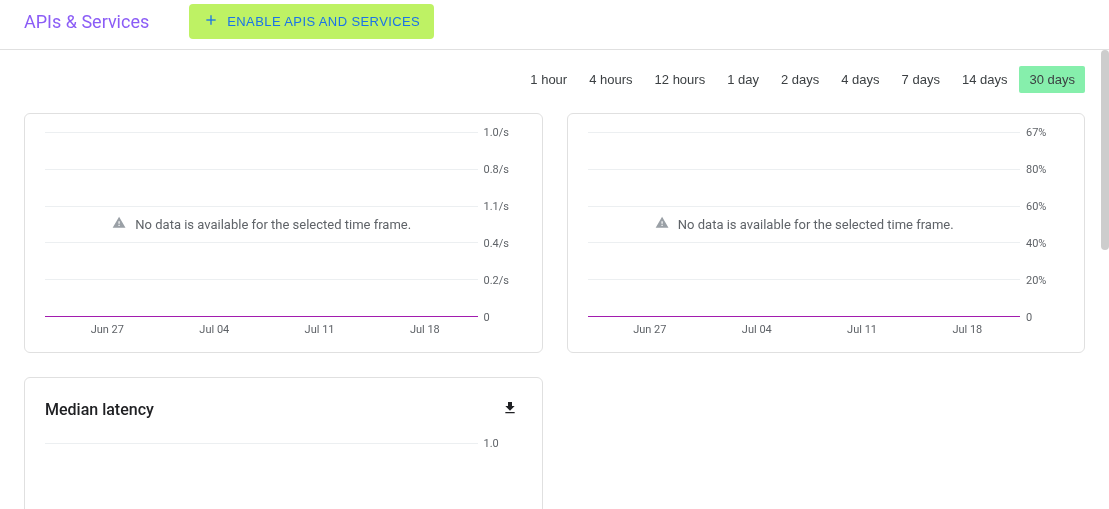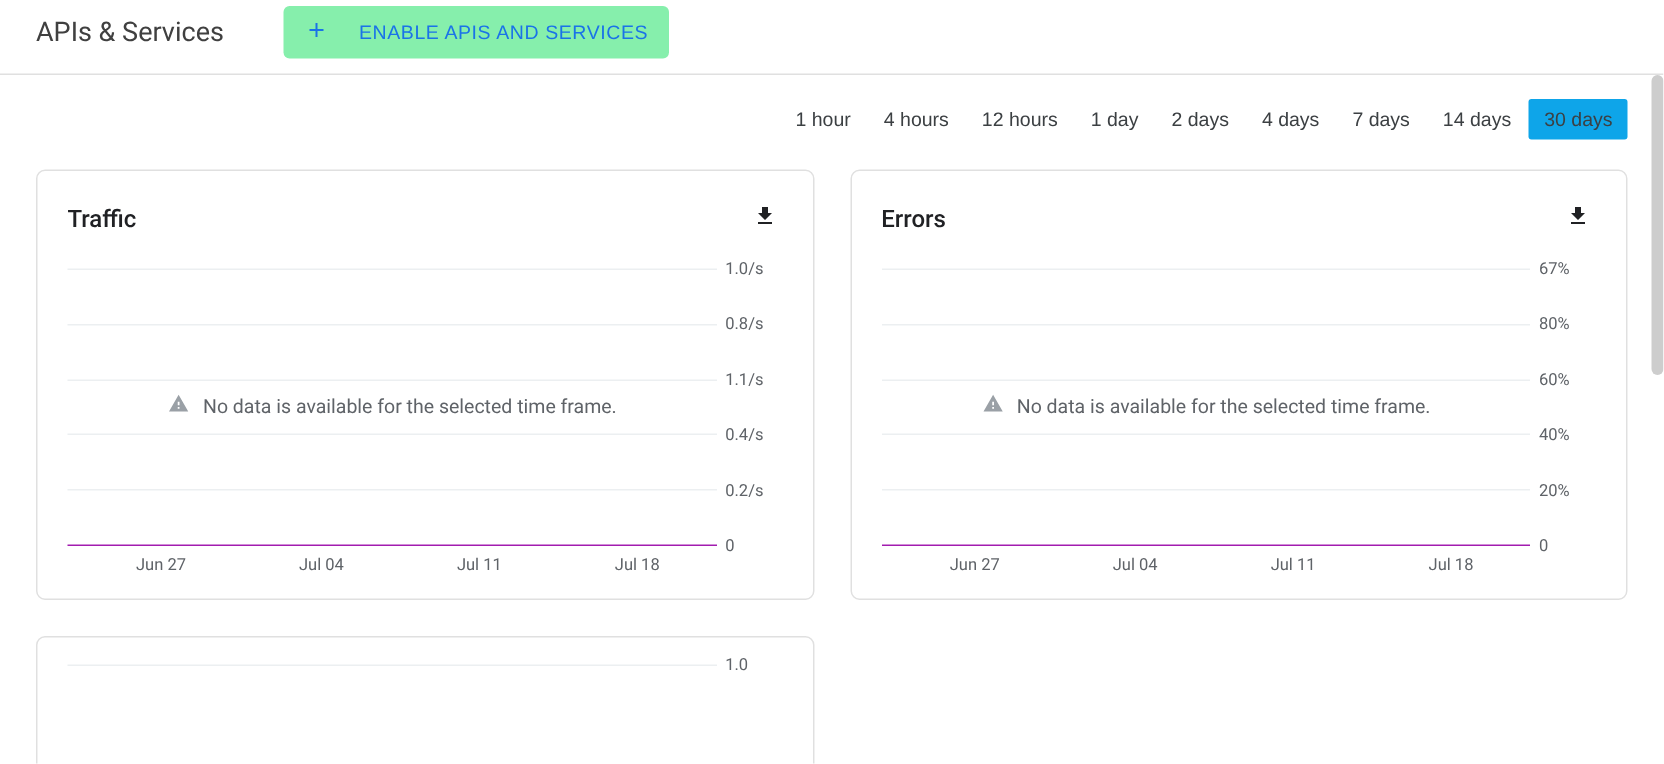--- a/index.html
+++ b/index.html
@@ -20,27 +20,27 @@
     .header {
       display: flex;
       align-items: center;
       padding: 4px 24px 10px 24px;
       border-bottom: 1px solid #e0e0e0;
       gap: 40px;
     }
     .page-title {
       font-size: 18px;
       font-weight: 400;
-      color: #404040;
+      color: #8b5cf6;
     }
     .enable-btn {
       display: inline-flex;
       align-items: center;
-      gap: 20px;
-      background: #86efac;
+      gap: 8px;
+      background: #bef264;
       border: none;
       padding: 8px 14px;
       border-radius: 4px;
       color: #1a73e8;
       font-size: 13px;
       font-weight: 500;
       letter-spacing: 0.4px;
       cursor: pointer;
       text-transform: uppercase;
     }
@@ -62,21 +62,21 @@
       background: transparent;
       border: none;
       padding: 6px 10px;
       font-size: 13px;
       color: #3c4043;
       cursor: pointer;
       border-radius: 2px;
       text-align: center;
     }
     .time-btn.active {
-      background: #0ea5e9;
+      background: #86efac;
     }
     .charts-grid {
       display: grid;
       grid-template-columns: 1fr 1fr;
       gap: 24px;
     }
     .chart-card {
       border: 1px solid #e0e0e0;
       border-radius: 6px;
       padding: 18px 20px 16px 20px;
@@ -194,30 +194,20 @@
     <button class="time-btn">2 days</button>
     <button class="time-btn">4 days</button>
     <button class="time-btn">7 days</button>
     <button class="time-btn">14 days</button>
     <button class="time-btn active">30 days</button>
   </div>
 
   <div class="charts-grid">
 
     <div class="chart-card">
-      <div class="chart-header">
-        <div class="chart-title">Traffic</div>
-        <button class="download-btn">
-          <span>
-            <svg viewBox="0 0 24 24">
-                <path d="M5 20h14v-2H5v2zM19 9h-4V3H9v6H5l7 7 7-7z"></path>
-              </svg>
-          </span>
-        </button>
-      </div>
       <div class="chart-body">
         <div class="chart-plot">
           <div class="gridline" style="top:0%"></div>
           <div class="gridline" style="top:20%"></div>
           <div class="gridline" style="top:40%"></div>
           <div class="gridline" style="top:60%"></div>
           <div class="gridline" style="top:80%"></div>
           <div class="nodata">
             <span>
               <svg viewBox="0 0 24 24">
@@ -238,30 +228,20 @@
       </div>
       <div class="x-axis">
         <span>Jun 27</span>
         <span>Jul 04</span>
         <span>Jul 11</span>
         <span>Jul 18</span>
       </div>
     </div>
 
     <div class="chart-card">
-      <div class="chart-header">
-        <div class="chart-title">Errors</div>
-        <button class="download-btn">
-          <span>
-            <svg viewBox="0 0 24 24">
-                <path d="M5 20h14v-2H5v2zM19 9h-4V3H9v6H5l7 7 7-7z"></path>
-              </svg>
-          </span>
-        </button>
-      </div>
       <div class="chart-body">
         <div class="chart-plot">
           <div class="gridline" style="top:0%"></div>
           <div class="gridline" style="top:20%"></div>
           <div class="gridline" style="top:40%"></div>
           <div class="gridline" style="top:60%"></div>
           <div class="gridline" style="top:80%"></div>
           <div class="nodata">
             <span>
               <svg viewBox="0 0 24 24">
@@ -282,20 +262,30 @@
       </div>
       <div class="x-axis">
         <span>Jun 27</span>
         <span>Jul 04</span>
         <span>Jul 11</span>
         <span>Jul 18</span>
       </div>
     </div>
 
     <div class="chart-card" style="overflow:hidden;">
+      <div class="chart-header">
+        <div class="chart-title">Median latency</div>
+        <button class="download-btn">
+          <span>
+            <svg viewBox="0 0 24 24">
+                <path d="M5 20h14v-2H5v2zM19 9h-4V3H9v6H5l7 7 7-7z"></path>
+              </svg>
+          </span>
+        </button>
+      </div>
       <div class="chart-body" style="height:60px">
         <div class="chart-plot" style="border-bottom:none">
           <div class="gridline" style="top:0%"></div>
 
         </div>
         <div class="y-axis">
           <div class="y-tick" style="top:0%">1.0</div>
 
         </div>
       </div>

